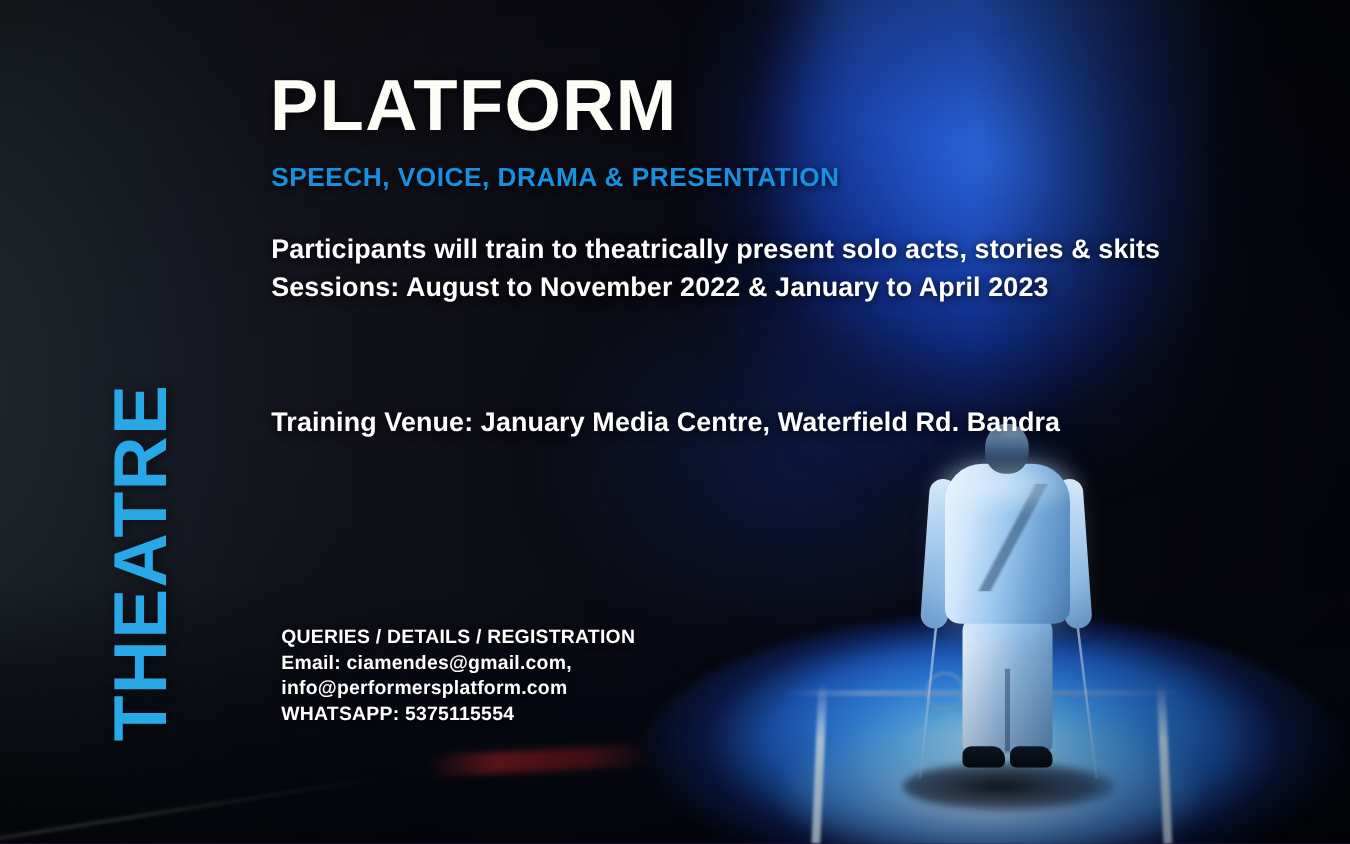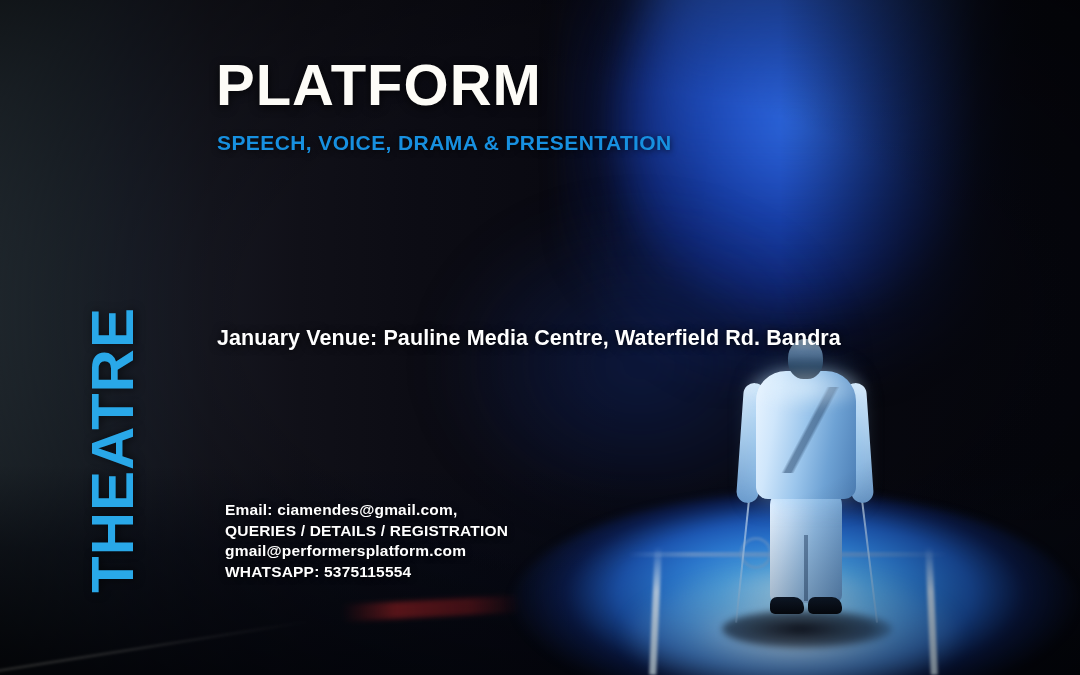--- a/index.html
+++ b/index.html
@@ -253,26 +253,30 @@
   </div>
 
   <div class="vignette"></div>
 
   <div class="content">
 
     <div class="title">PLATFORM</div>
 
     <div class="subtitle">SPEECH, VOICE,  DRAMA &amp; PRESENTATION</div>
 
-
-
-    <div class="venue-line">January  Venue: Pauline Media Centre, Waterfield Rd. Bandra</div>
+    <div class="body-block">
+      <div>Participants will train to theatrically present  solo acts, stories &amp; skits</div>
+      <div>Sessions: August to November 2022 &amp; January to April 2023</div>
+    </div>
+
+
+    <div class="venue-line">Training  Venue: January Media Centre, Waterfield Rd. Bandra</div>
 
     <div class="contact">
+      <div>QUERIES / DETAILS / REGISTRATION</div>
       <div>Email: ciamendes@gmail.com,</div>
-      <div>QUERIES / DETAILS / REGISTRATION</div>
-      <div>gmail@performersplatform.com</div>
+      <div>info@performersplatform.com</div>
       <div>WHATSAPP: 5375115554</div>
     </div>
 
     <div class="vertical-word">THEATRE</div>
   </div>
 </div>
 
 </body></html>

